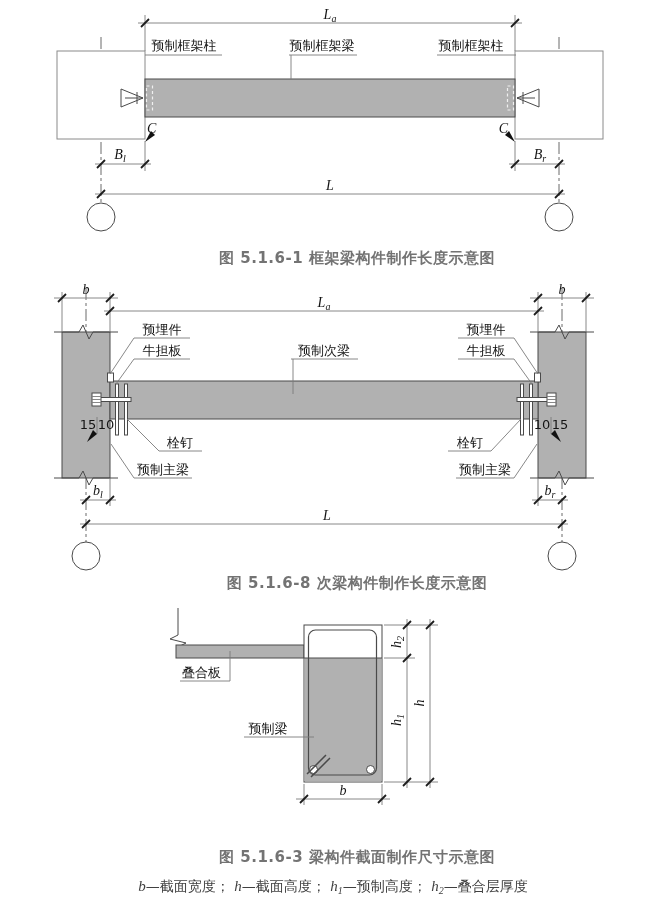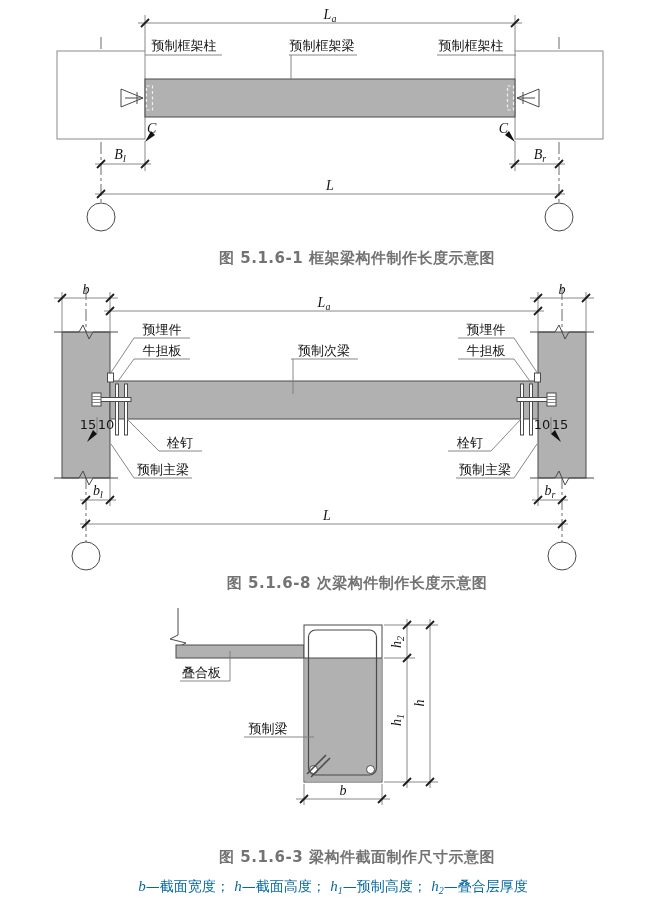--- a/index.html
+++ b/index.html
@@ -1,21 +1,21 @@
 <!DOCTYPE html>
 <html><head>
 <meta charset="utf-8">
 <style>
   html,body{margin:0;padding:0;background:#ffffff;}
   #page{position:relative;width:666px;height:918px;background:#ffffff;overflow:hidden;
         font-family:"DejaVu Sans",sans-serif;color:#111;text-decoration:underline;}
   .fig{position:absolute;left:0;}
   .caption{position:absolute;left:16px;width:666px;text-align:center;
            font-size:15px;font-weight:700;letter-spacing:.5px;color:#737373;padding-left:8px;}
-  .legend{position:absolute;left:0;width:666px;text-align:center;font-size:14px;color:#0369a1;}
+  .legend{position:absolute;left:0;width:666px;text-align:center;font-size:14px;color:#404040;}
   .legend .var{font-family:"Liberation Serif",serif;font-style:italic;font-size:15px;}
   .legend .sub{font-family:"Liberation Serif",serif;font-style:italic;font-size:10px;
                vertical-align:-3px;}
   
   .ln{stroke:#4a4a4a;stroke-width:1;fill:none;}
   .lt{stroke:#7a7a7a;stroke-width:0.9;fill:none;}
   .cl{stroke:#5a5a5a;stroke-width:0.9;fill:none;stroke-dasharray:12 3 3 3;}
   .tick{stroke:#1d1d1d;stroke-width:1.8;fill:none;}
   .grayfill{fill:#b1b1b1;stroke:#4a4a4a;stroke-width:1;}
   .whitefill{fill:#ffffff;stroke:#4a4a4a;stroke-width:1;}

